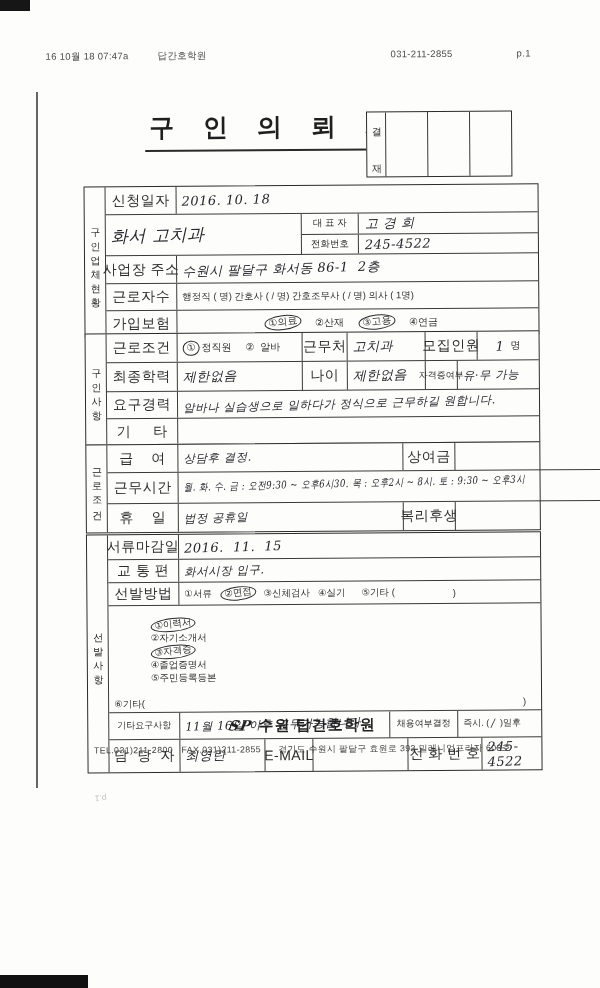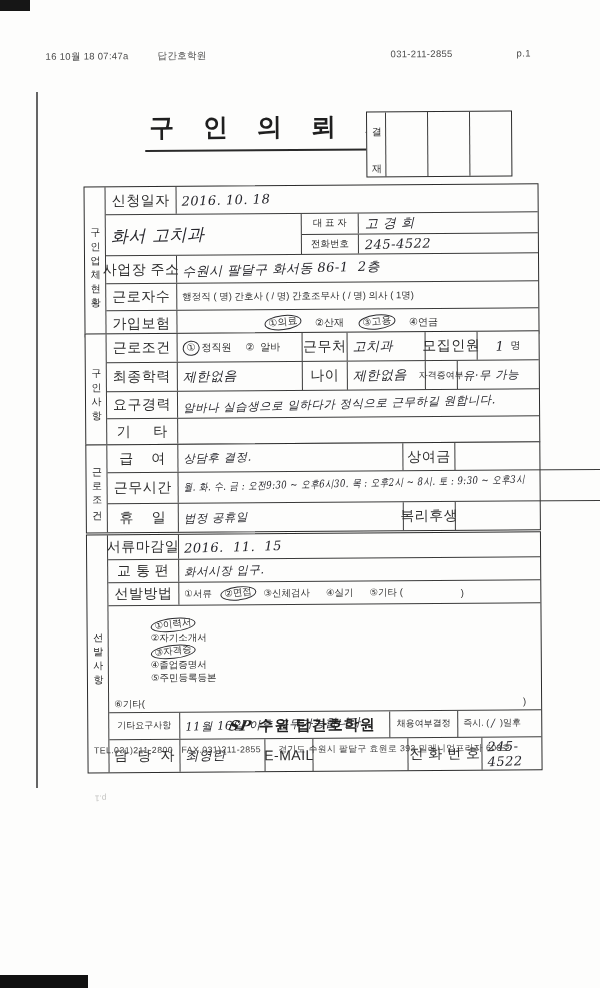--- a/index.html
+++ b/index.html
@@ -232,21 +232,21 @@
           <div class="c lab" style="width:70px">교 통 편</div>
           <div class="c val" style="flex:1">
             <span class="hw sm">화서시장 입구.</span>
           </div>
         </div>
         <div class="r" style="min-height:22px">
           <div class="c lab" style="width:70px">선발방법</div>
           <div class="c val" style="flex:1;font-size:9.5px">
             <span class="opt" style="margin-right:8px">①서류</span>
             <span class="opt circ" style="margin-right:8px">②면접</span>
-            <span class="opt" style="margin-right:16px">③신체검사</span>
+            <span class="opt" style="margin-right:8px">③신체검사</span>
             <span class="opt" style="margin-right:16px">④실기</span>
             <span>⑤기타 (</span>
             <span class="paren-gap" style="width:58px"></span>
             <span>)</span>
           </div>
         </div>
         <div class="r" style="min-height:40px">
           <div class="c val" style="flex:1;flex-direction:column;align-items:flex-start;justify-content:center;font-size:9.5px">
             <div>
               <span class="opt circ" style="margin-right:6px">①이력서</span>

